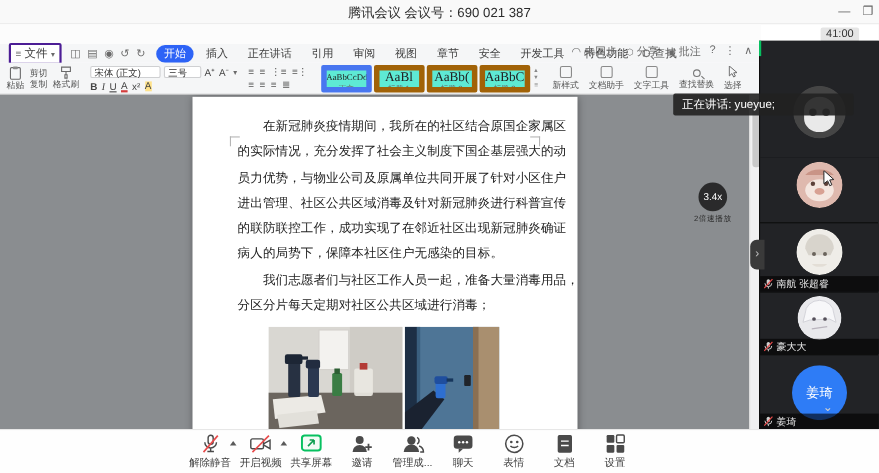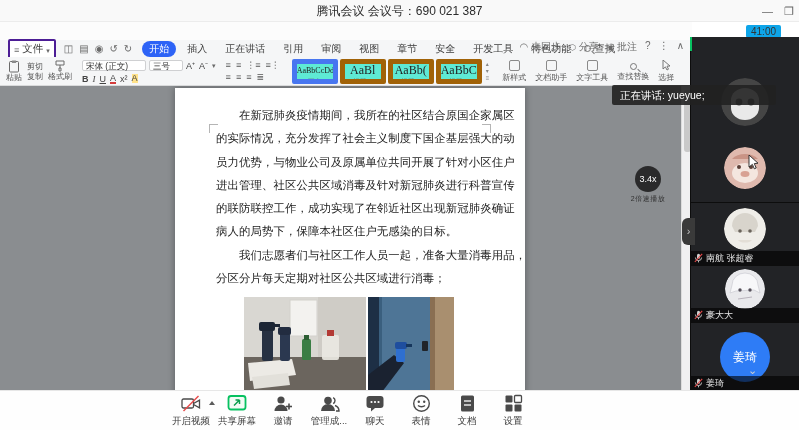--- a/index.html
+++ b/index.html
@@ -60,21 +60,21 @@
   .photos { position:absolute; left:69px; top:209px; display:flex; gap:2px; }
   .scrollbar { position:absolute; left:681px; top:0; width:11px; height:304px; background:#f0f0f1; border-left:1px solid #dcdcdc; }
   .scrollthumb { position:absolute; left:2px; top:4px; width:7px; height:62px; background:#c9c9c9; border-radius:3px; }
 
   
   .speedwrap { left:616px; top:166px; width:64px; text-align:center; }
   .speedcircle { margin:0 auto; width:26px; height:26px; border-radius:50%; background:rgba(28,28,28,.88); color:#fff; font-size:9px; line-height:26px; }
   .speedlabel { margin-top:2px; font-size:7px; color:#2f2f2f; letter-spacing:0.5px; }
 
   
-  .timer { left:746px; top:25px; background:#0ea5e9; border-radius:2px; padding:1px 5px; font-size:10px; color:#333; }
+  .timer { left:746px; top:25px; background:#e5e5e5; border-radius:2px; padding:1px 5px; font-size:10px; color:#333; }
 
   
   .panel { left:690px; top:37px; width:109px; height:353px; background:#0d0d0d; overflow:hidden; }
   .greenedge { left:690px; top:37px; width:2px; height:14px; background:#07c160; }
   .tile { position:absolute; left:1px; width:108px; background:#222326; }
   .avatar { position:absolute; left:50%; transform:translateX(-50%); border-radius:50%; overflow:hidden; }
   .labelbar { position:absolute; left:0; bottom:0; width:100%; height:14px; background:rgba(0,0,0,.62); display:flex; align-items:center; gap:3px; padding:0 3px; font-size:9px; color:#e8e8e8; white-space:nowrap; overflow:hidden; }
   .hostbadge { background:#e9a23b; color:#fff; font-size:9px; padding:0 4px; height:14px; line-height:14px; }
   .avatartext { width:100%; height:100%; display:flex; align-items:center; justify-content:center; color:#fff; font-size:12px; background:#2e7cf6; }
   .morechev { left:748px; top:364px; color:#cfcfcf; font-size:11px; }
@@ -418,20 +418,29 @@
 
   <div class="abs toast">正在讲话: yueyue;</div>
 
   <svg class="abs cursor" style="left:748px; top:155px;" width="11" height="15" viewBox="0 0 11 15">
     <path d="M1 0 L1 12 L4.4 9.4 L6.3 13.8 L8.2 13 L6.3 8.6 L10 8.2 Z" fill="#fff" stroke="#222" stroke-width="0.9"></path>
   </svg>
 
   <div class="abs btoolbar">
     <div class="btitems">
       <div class="btitem">
+        <svg width="19" height="19" viewBox="0 0 19 19">
+            <rect x="7.2" y="1.6" width="4.6" height="8.4" rx="2.3" fill="none" stroke="#4a4a4a" stroke-width="1.3"></rect>
+            <path d="M4.2 8 a5.3 5.3 0 0 0 10.6 0 M9.5 13.5 v3 M6.5 16.5 h6" stroke="#4a4a4a" fill="none" stroke-width="1.3"></path>
+            <line x1="3" y1="17" x2="16" y2="2" stroke="#e84b4b" stroke-width="1.5"></line>
+          </svg>
+        <span class="lbl">解除静音</span>
+        <span class="chevup"></span>
+      </div>
+      <div class="btitem">
         <svg width="20" height="19" viewBox="0 0 20 19">
             <rect x="1" y="5" width="11.5" height="9" rx="1.5" fill="none" stroke="#4a4a4a" stroke-width="1.3"></rect>
             <path d="M12.5 9.5 l6 -3.4 v7.8 l-6 -3.4" fill="none" stroke="#4a4a4a" stroke-width="1.3"></path>
             <line x1="2.5" y1="17" x2="17.5" y2="2" stroke="#e84b4b" stroke-width="1.5"></line>
           </svg>
         <span class="lbl">开启视频</span>
         <span class="chevup"></span>
       </div>
       <div class="btitem">
         <svg width="20" height="19" viewBox="0 0 20 19">

